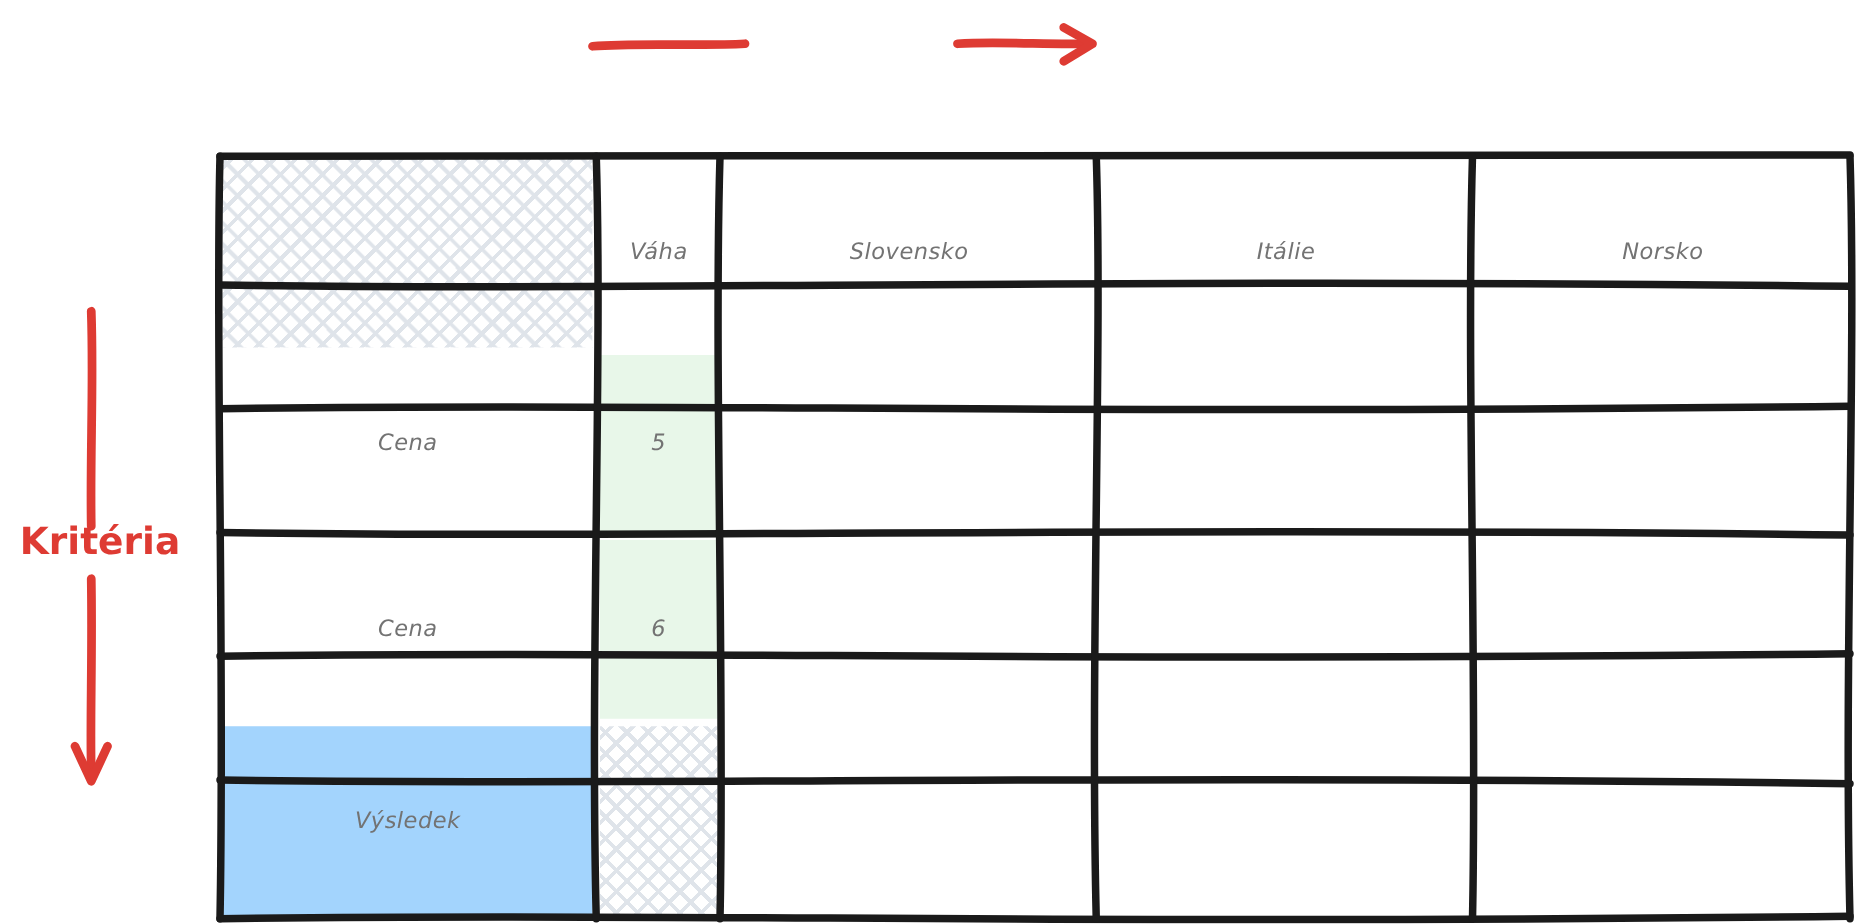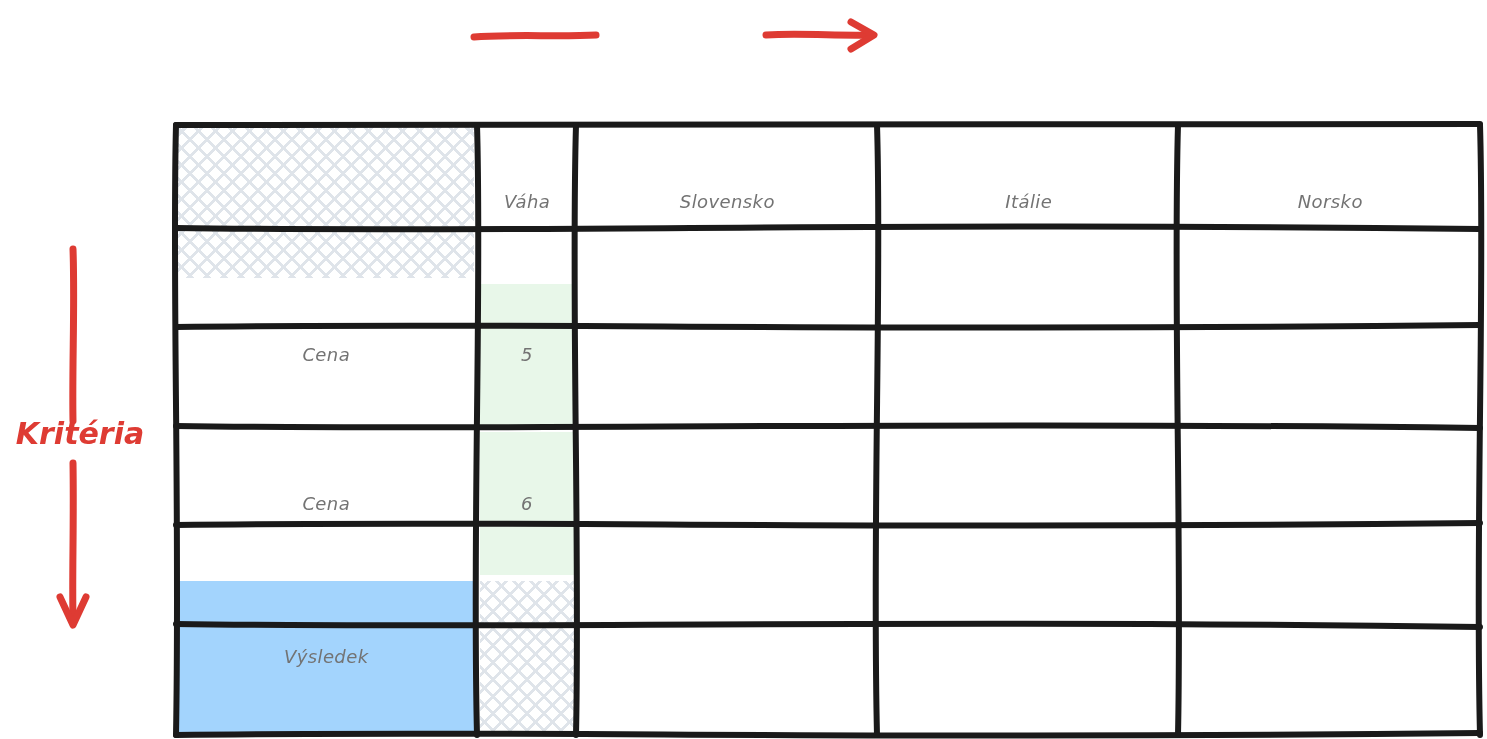--- a/index.html
+++ b/index.html
@@ -55,21 +55,20 @@
   }
   #left-axis svg { position: absolute; left: 0; top: 0; }
   #left-axis-label {
     position: absolute;
     left: 0px;
     top: 412px;
     width: 160px;
     text-align: center;
     color: #de3b33;
     font-size: 30px;
-    font-style: italic;
     font-weight: 700;
     line-height: 44px;
     white-space: nowrap;
   }
 
   
   #matrix {
     position: absolute;
     left: 175px;
     top: 124px;

